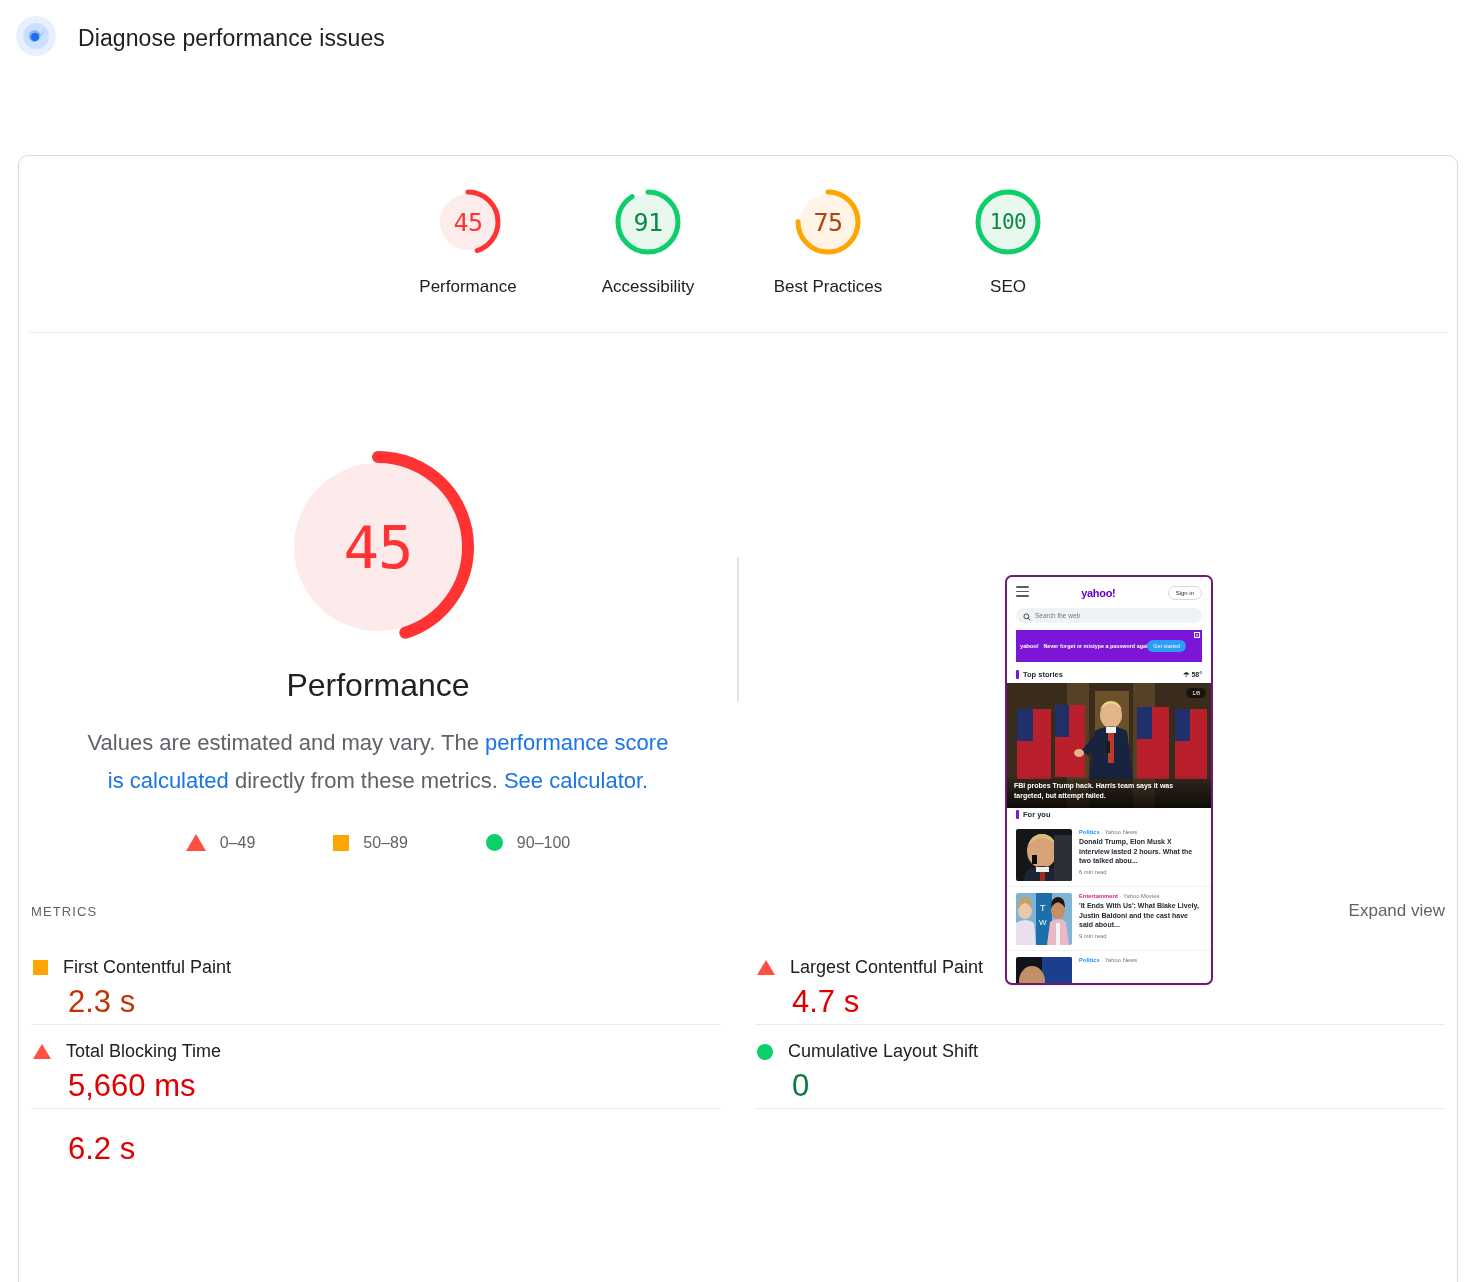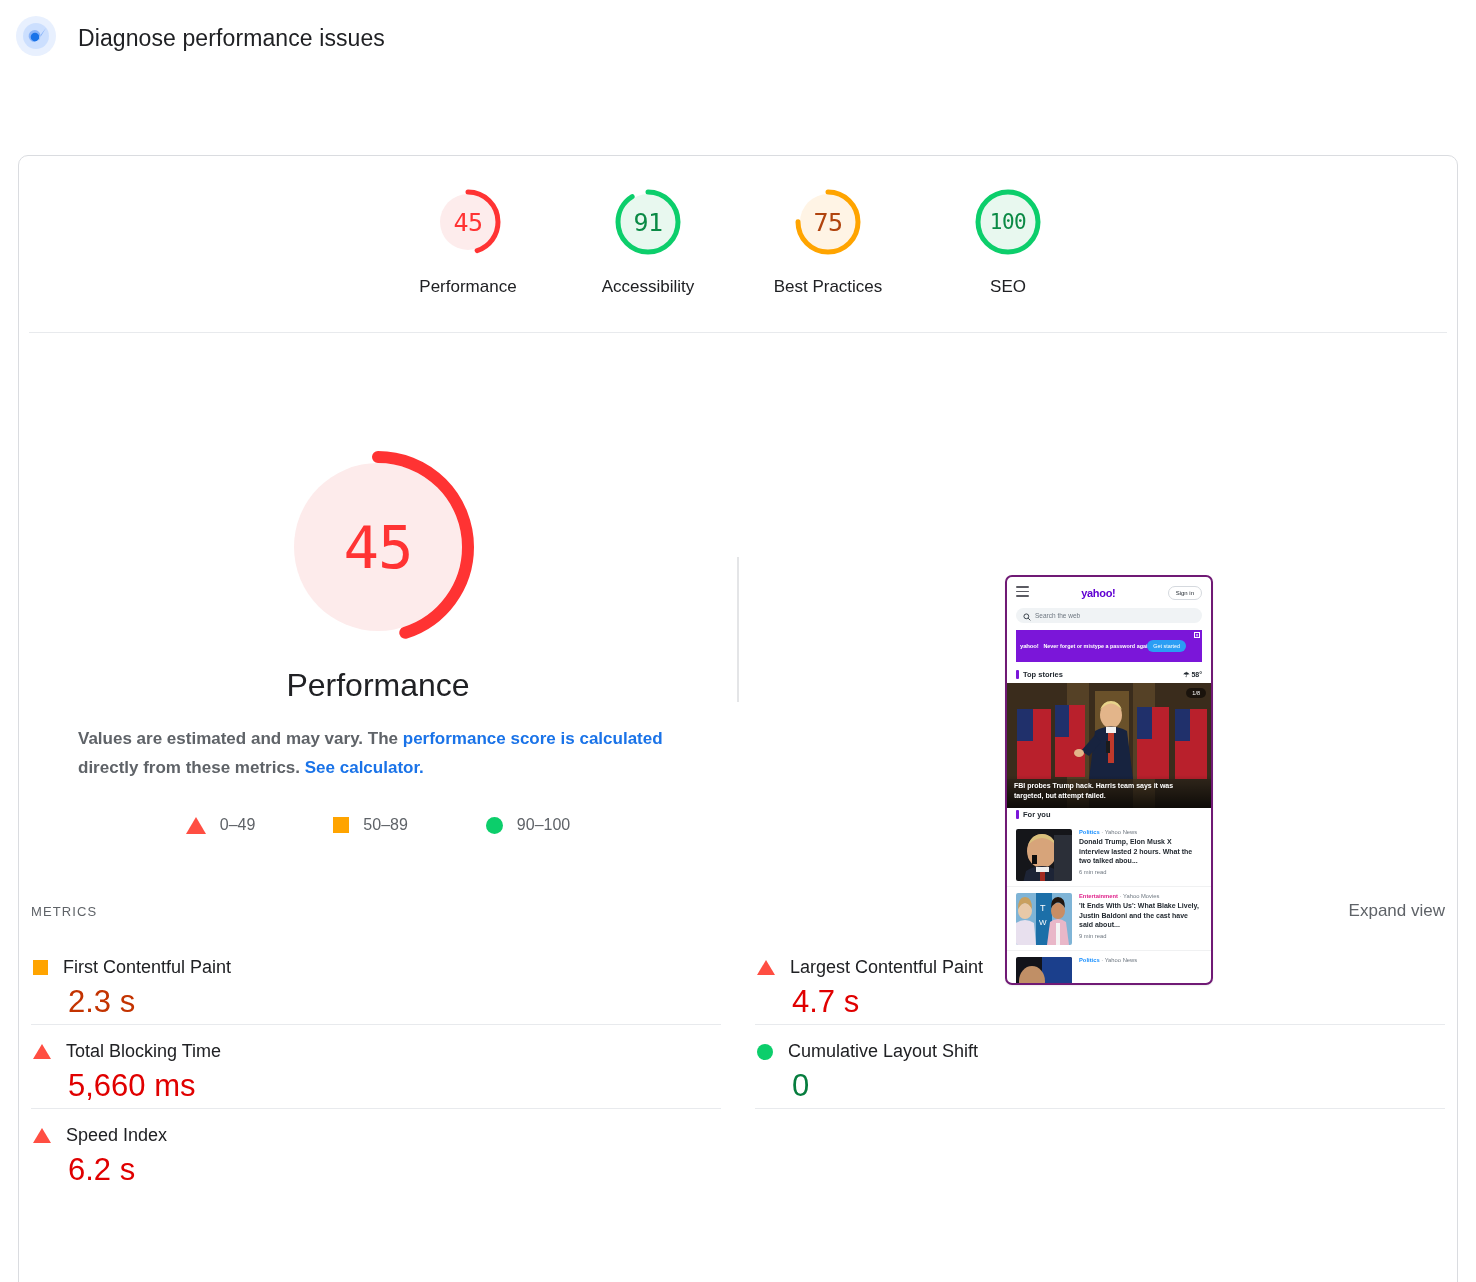--- a/index.html
+++ b/index.html
@@ -67,22 +67,22 @@
     display: flex; flex-direction: column; align-items: center;
   }
   .big-gauge { position: relative; width: 200px; height: 200px; }
   .big-gauge svg { display: block; }
   .big-num {
     position: absolute; inset: 0; display: flex; align-items: center; justify-content: center;
     font-family: "DejaVu Sans Mono", monospace; font-size: 59px; color: #f33; letter-spacing: -1px;
   }
   .big-cat { margin-top: 20px; font-size: 32px; color: #202124; }
   .hero-desc {
-    margin-top: 20px; width: 600px; text-align: left;
-    font-size: 17px; line-height: 1.72; color: #5f6368; font-weight: bold;
+    margin-top: 20px; width: 600px; text-align: center;
+    font-size: 22px; line-height: 1.72; color: #5f6368;
   }
   .hero-desc a { color: #1a73e8; text-decoration: none; }
 
   .legend {
     margin-top: 34px; display: flex; align-items: center; gap: 16px;
   }
   .legend-item { display: flex; align-items: center; gap: 14px; margin-right: 62px; }
   .legend-item:last-child { margin-right: 0; }
   .legend-text { font-size: 16px; color: #5f6368; }
   .sw-tri {
@@ -452,24 +452,20 @@
 
       <div class="metric">
         <div class="metric-head">
           <span class="m-ci"></span>
           <span class="metric-name">Cumulative Layout Shift</span>
         </div>
         <div class="metric-val" style="color:#067d3e">0</div>
       </div>
 
       <div class="metric last-left">
-        <div class="metric-head">
-          <span class="m-tri"></span>
-          <span class="metric-name">Speed Index</span>
-        </div>
         <div class="metric-val" style="color:#e00000">6.2 s</div>
       </div>
 
       <div class="metric blank"></div>
 
     </div>
 
   </div>
 </div>
 

